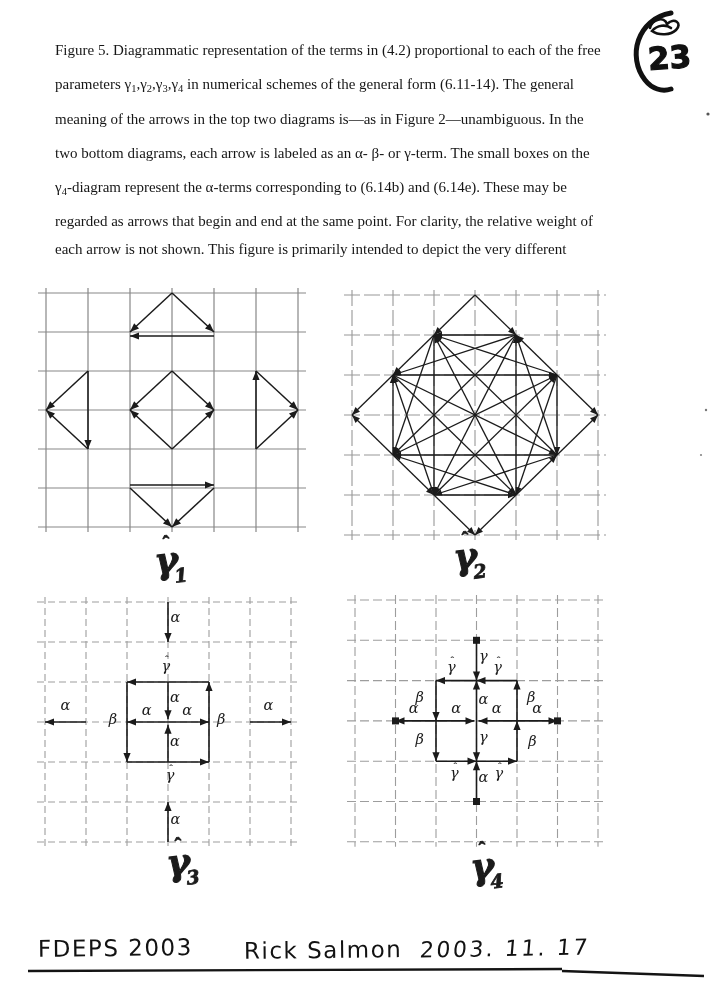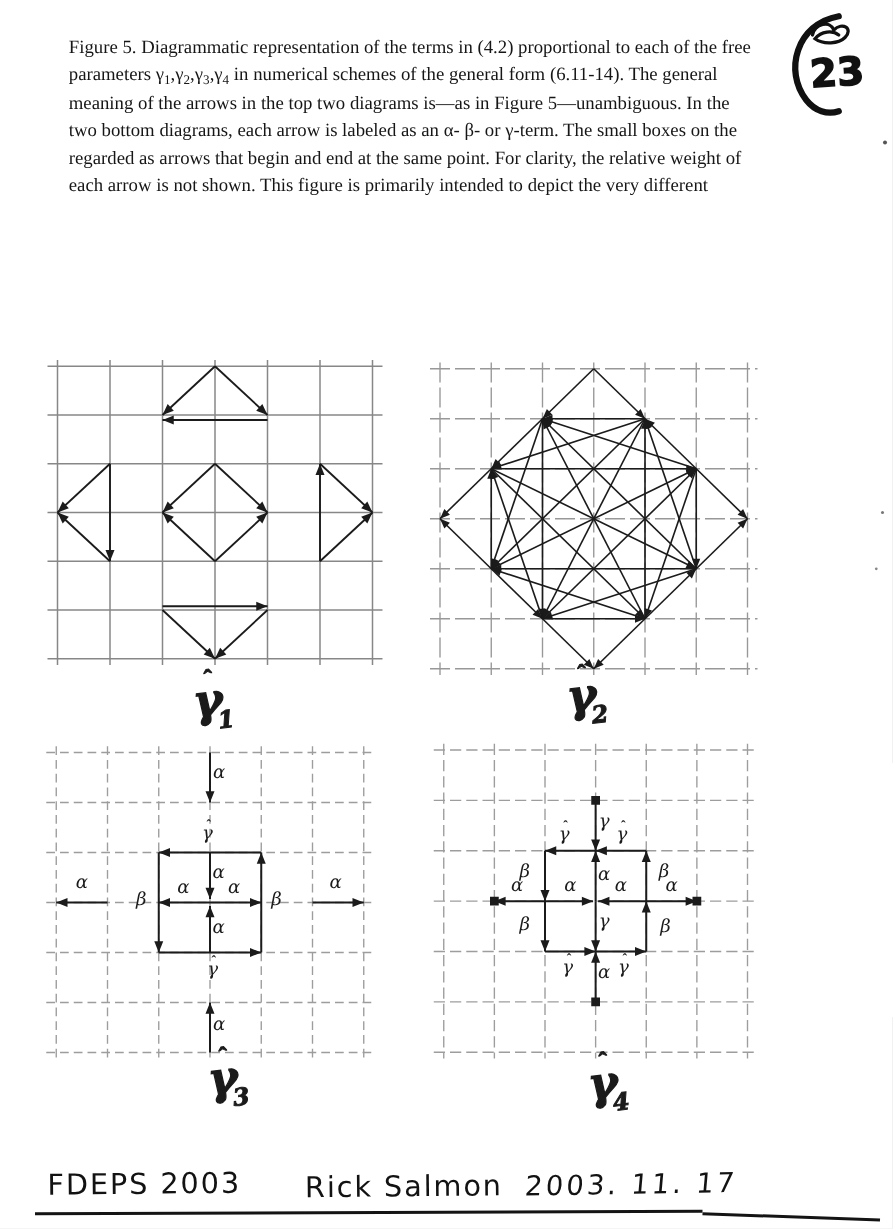--- a/index.html
+++ b/index.html
@@ -1,39 +1,40 @@
 <!DOCTYPE html>
 <html><head>
 <meta charset="utf-8">
 <style>
   html,body{margin:0;padding:0;background:#e8e8e8;}
   .page{position:relative;width:714px;height:983px;background:#ffffff;overflow:hidden;
         font-family:"Liberation Serif","DejaVu Serif",serif;color:#161616;}
   .caption{position:absolute;left:55px;top:27px;width:600px;font-size:15px;line-height:22.3px;}
-  .cap-line{white-space:nowrap;}
+  .cap-line{white-space:nowrap;margin-top:12px;}
   .cap-line:nth-child(7){margin-top:5px;}
   .cap-line:nth-child(8){margin-top:2px;}
   sub{font-size:10.5px;line-height:0;vertical-align:-3px;}
   #art{position:absolute;left:0;top:0;}
   .footer-item{position:absolute;font-family:"DejaVu Sans",sans-serif;font-size:23px;
         letter-spacing:1.5px;color:#121212;transform:rotate(-0.6deg);white-space:nowrap;}
   .f1{left:38px;top:935px;}
   .f2{left:244px;top:937px;}
   .f3{left:420px;top:936px;font-size:22px;letter-spacing:2.5px;transform:rotate(-1deg) skewX(-6deg);}
 </style>
 </head>
 <body>
 
 <div class="page">
 
   <div class="caption" id="caption">
       <div class="cap-line">Figure 5.  Diagrammatic representation of the terms in (4.2) proportional to each of the free</div>
       <div class="cap-line">parameters γ<sub>1</sub>,γ<sub>2</sub>,γ<sub>3</sub>,γ<sub>4</sub> in numerical schemes of the general form (6.11-14).  The general</div>
-      <div class="cap-line">meaning of the arrows in the top two diagrams is—as in Figure 5—unambiguous.  In the</div>
+      <div class="cap-line">meaning of the arrows in the top two diagrams is—as in Figure 2—unambiguous.  In the</div>
       <div class="cap-line">two bottom diagrams, each arrow is labeled as an α- β- or γ-term.  The small boxes on the</div>
+      <div class="cap-line">γ<sub>4</sub>-diagram represent the α-terms corresponding to (6.14b) and (6.14e).  These may be</div>
       <div class="cap-line">regarded as arrows that begin and end at the same point.  For clarity, the relative weight of</div>
       <div class="cap-line">each arrow is not shown.  This figure is primarily intended to depict the very different</div>
     </div>
 
   <svg id="art" width="714" height="983" viewBox="0 0 714 983">
 
     <g>
       <path d="M 671 13 C 637 19 627 57 645 80 C 652 89 662 92 671 89" fill="none" stroke="#111" stroke-width="5" stroke-linecap="round"></path>
       <path d="M 650 28 c 2 -9 14 -12 17 -4 c 7 -7 16 -1 9 6 c -5 5 -17 6 -24 1 c 5 -6 14 -7 19 -3" fill="none" stroke="#111" stroke-width="2.6" stroke-linecap="round"></path>
       <text x="648" y="69" font-size="31" font-weight="bold" font-family="DejaVu Sans, sans-serif" fill="#111" stroke="#111" stroke-width="1.2" transform="rotate(-4 664 58)">23</text>

